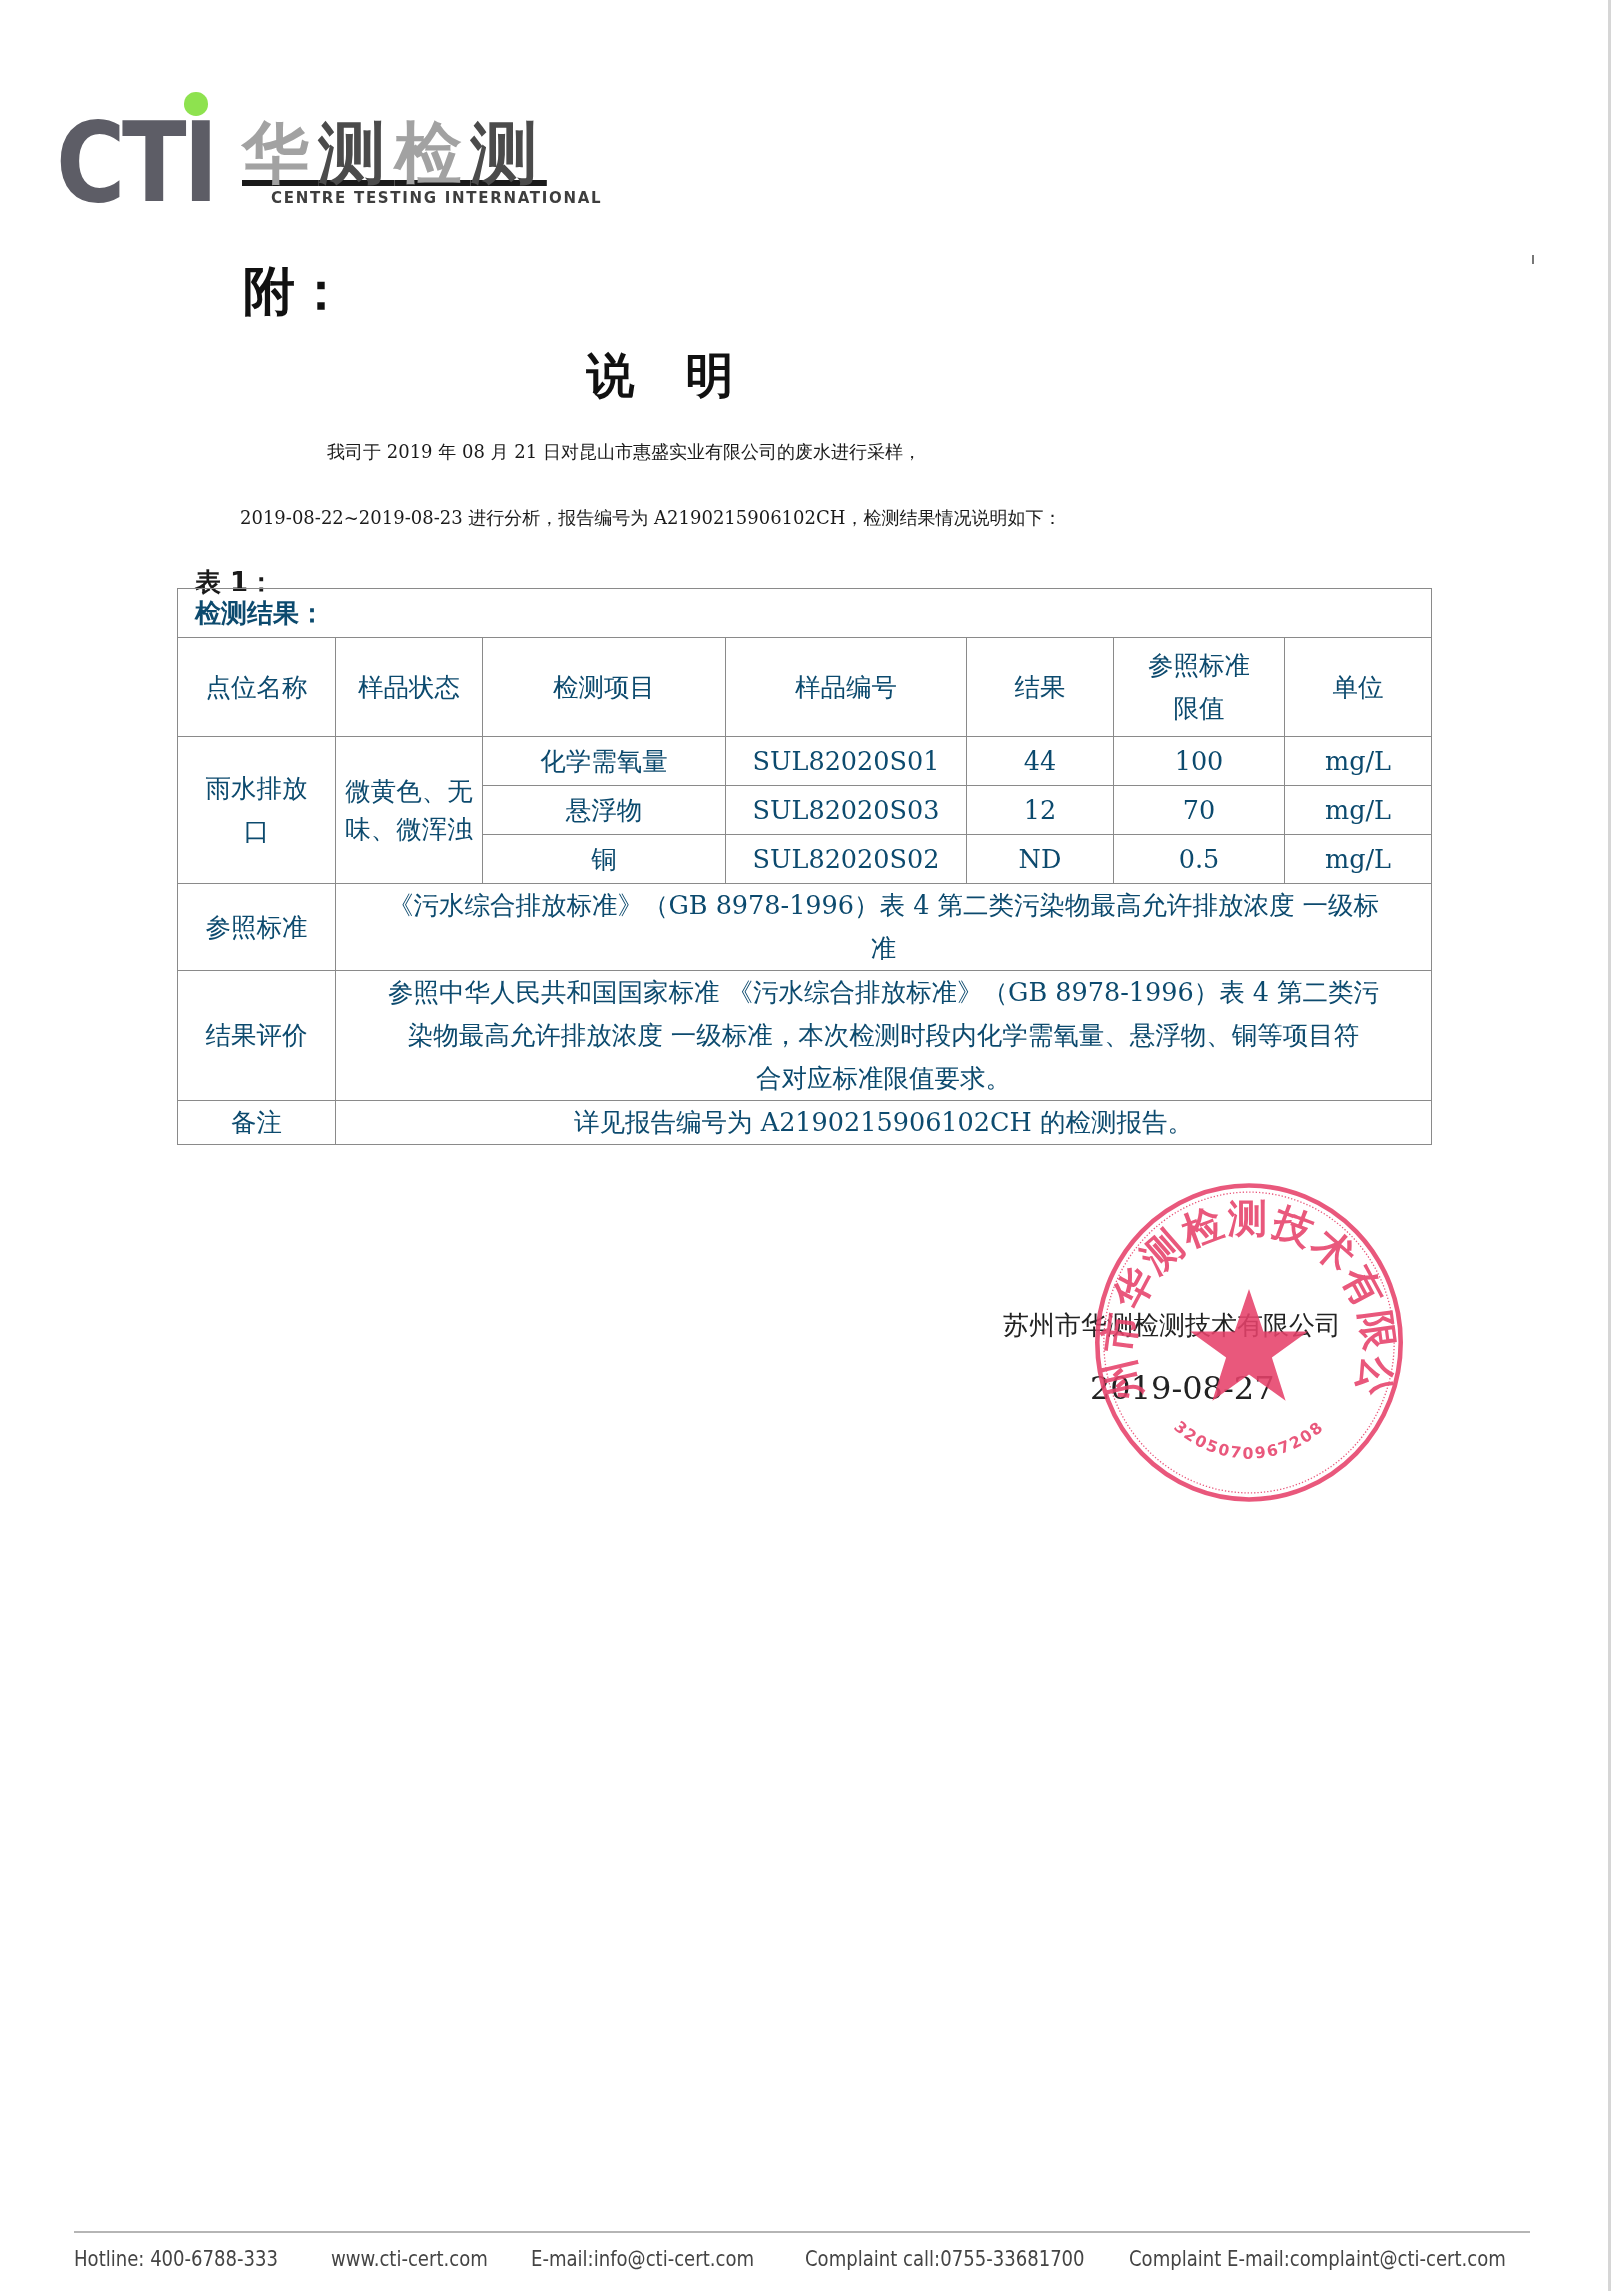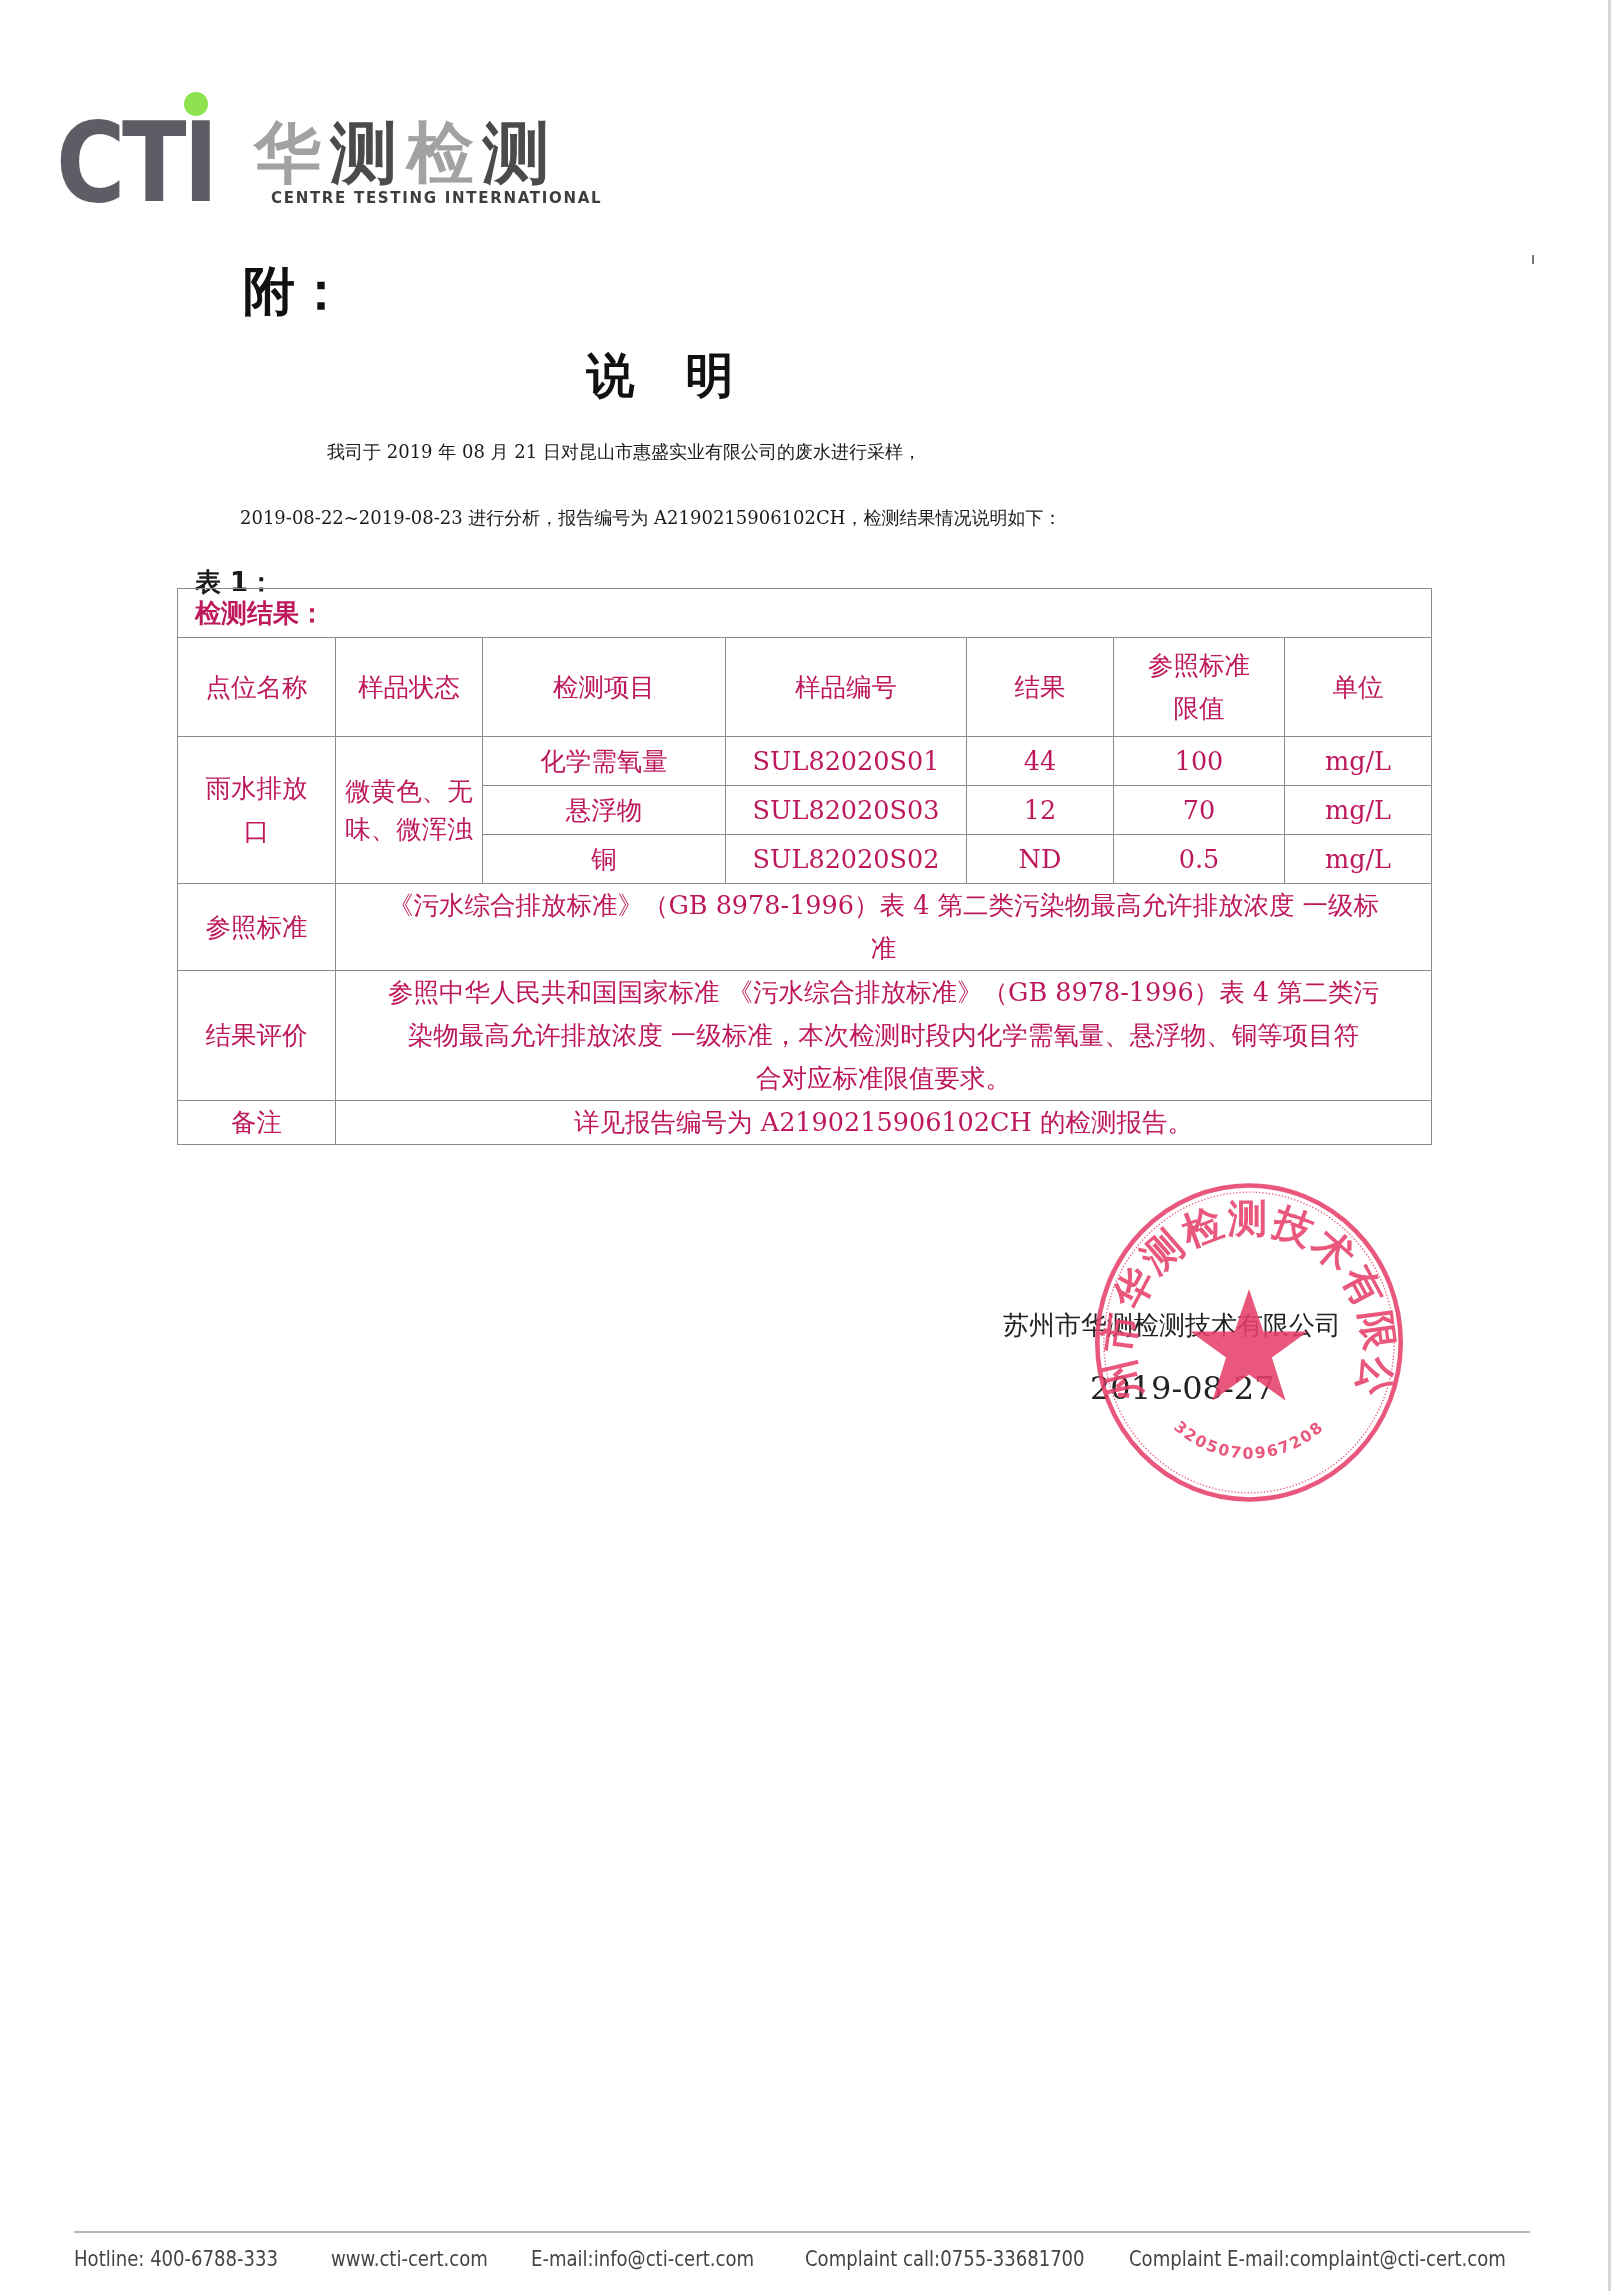--- a/index.html
+++ b/index.html
@@ -5,22 +5,22 @@
   html, body { margin: 0; padding: 0; background: #ffffff; }
   body { width: 1623px; height: 2295px; position: relative; overflow: hidden;
          font-family: "DejaVu Serif", "Liberation Serif", serif; color: #1a1a1a; }
   .abs { position: absolute; }
 
   
   .logo-cti { left: 56px; top: 117px; font-family: "DejaVu Sans", "Liberation Sans", sans-serif;
               font-weight: bold; font-size: 110px; line-height: 92px; color: #5d5d66;
               letter-spacing: -3.9px; transform: scaleX(0.86); transform-origin: left top; }
   .logo-dot { left: 184px; top: 92px; width: 23.6px; height: 23.6px; border-radius: 50%; background: #8ee24f; }
-  .logo-cn { left: 254px; top: 118px; font-family: "DejaVu Sans", sans-serif; font-weight: bold;
-             font-size: 67px; line-height: 71px; letter-spacing: 9.2px; white-space: nowrap; }
+  .logo-cn { left: 242px; top: 118px; font-family: "DejaVu Sans", sans-serif; font-weight: bold;
+             font-size: 67px; line-height: 71px; letter-spacing: 9.2px; white-space: nowrap; text-decoration: underline; }
   .logo-cn .light { color: #a2a2a2; }
   .logo-cn .dark { color: #4b4b4b; }
   .logo-en { left: 271px; top: 189px; font-family: "DejaVu Sans", sans-serif; font-weight: bold;
              font-size: 15px; line-height: 19.6px; letter-spacing: 1.7px; color: #3e3e3e; white-space: nowrap; }
 
   
   .attach { left: 243px; top: 261px; font-family: "DejaVu Sans", sans-serif; font-weight: bold;
             font-size: 52px; line-height: 60px; color: #111; }
   .title { left: 0; width: 1320px; top: 346px; text-align: center; font-family: "DejaVu Sans", sans-serif;
            font-weight: bold; font-size: 48px; line-height: 59px; letter-spacing: 51px; color: #111;
@@ -28,21 +28,21 @@
 
   .para { font-size: 18px; line-height: 33px; white-space: nowrap; color: #1a1a1a; }
   .para1 { left: 327px; top: 435px; }
   .para2 { left: 240px; top: 501px; }
   .table-label { left: 195px; top: 566px; font-family: "DejaVu Sans", sans-serif; font-weight: bold;
                  font-size: 26px; line-height: 33px; }
 
   
   .tbl { left: 177px; top: 588px; width: 1254px; border-collapse: collapse; table-layout: fixed; }
   .tbl td { border: 1.3px solid #8a8a8a; text-align: center; vertical-align: middle; padding: 0;
-            font-size: 25.5px; line-height: 43px; color: #be185d; }
+            font-size: 25.5px; line-height: 43px; color: #0c4a6e; }
   .tbl td.caption { text-align: left; padding-left: 17px; font-family: "DejaVu Sans", sans-serif;
                     font-weight: bold; font-size: 26px; height: 48px; }
   .tbl tr.hdr td { height: 98px; line-height: 43px; }
   .tbl tr.dat td { height: 48px; line-height: 43px; }
   .tbl td.desc { padding: 0 9.2px; line-height: 43px; }
   .tbl tr.ref td { height: 44px; }
   .tbl tr.eval td { height: 128px; }
   .tbl tr.note td { height: 43px; }
   .cen { text-align: center; display: block; }
 

